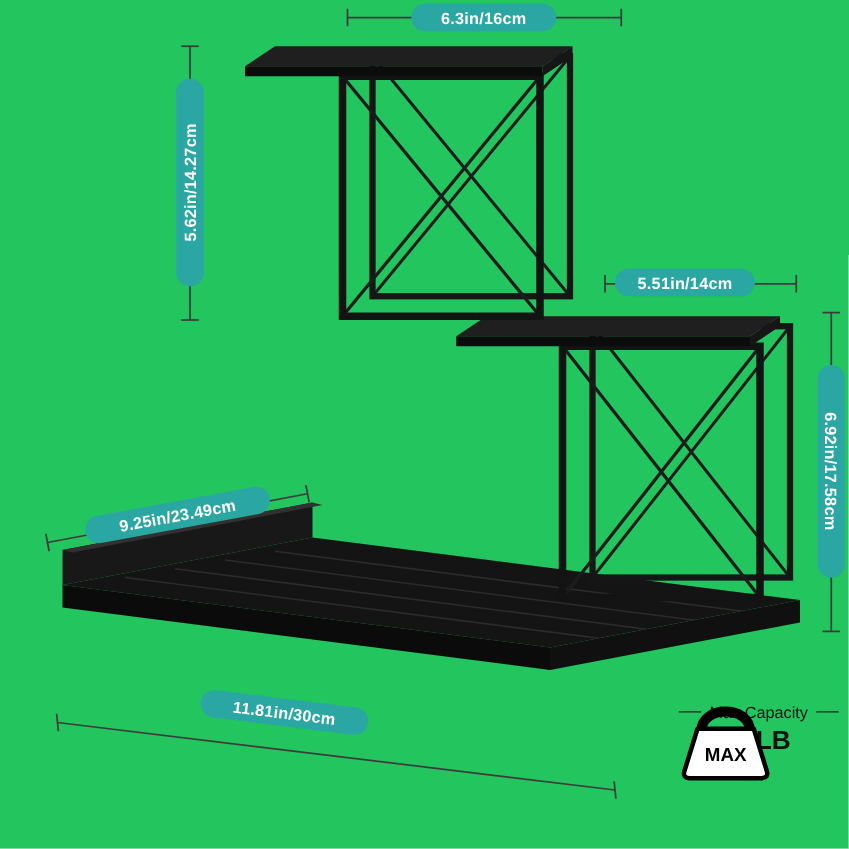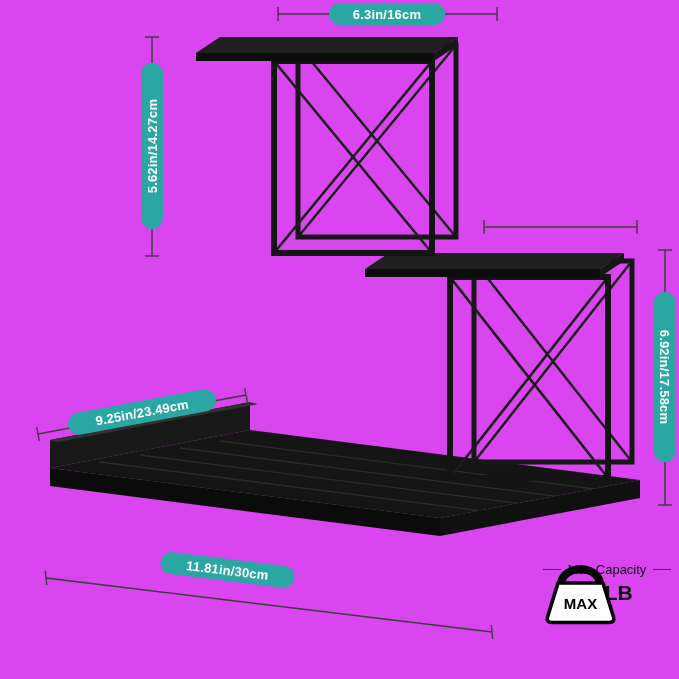--- a/index.html
+++ b/index.html
@@ -1,19 +1,19 @@
 <!DOCTYPE html>
 <html><head>
 <meta charset="utf-8">
 <style>
   html,body{margin:0;padding:0;background:#fff;}
   .canvas{
     position:relative;
     width:679px;height:679px;
-    background:#d946ef;
+    background:#22c55e;
     overflow:hidden;
     font-family:"Liberation Sans", sans-serif;
   }
   .canvas svg{position:absolute;left:0;top:0;}
   .pill{
     position:absolute;
     display:flex;align-items:center;justify-content:center;
     background:#2aa7a2;
     color:#ffffff;
     font:bold 13px "Liberation Sans", sans-serif;
@@ -143,20 +143,21 @@
         <line x1="45.3" y1="571" x2="46.7" y2="585"></line>
         <line x1="491.3" y1="625" x2="492.7" y2="639"></line>
       </g>
     </g>
   </svg>
 
   <div class="pill" style="left:329px;top:3px;width:116px;">6.3in/16cm</div>
 
   <div class="pill" style="left:69px;top:135px;width:166px;transform:rotate(-90deg);transform-origin:center;">5.62in/14.27cm</div>
 
+  <div class="pill" style="left:492px;top:215px;width:112px;">5.51in/14cm</div>
 
   <div class="pill" style="left:580px;top:366px;width:170px;transform:rotate(90deg);transform-origin:center;">6.92in/17.58cm</div>
 
   <div class="pill" style="left:67px;top:401px;width:150px;transform:rotate(-10.5deg);transform-origin:center;">9.25in/23.49cm</div>
 
   <div class="pill" style="left:160px;top:559px;width:135px;transform:rotate(7deg);transform-origin:center;">11.81in/30cm</div>
 
   <div class="capacity">
     <svg width="85" height="72" viewBox="0 0 85 72">
       <path d="M 23,29 C 23,8 62,8 62,29" fill="none" stroke="#000" stroke-width="8"></path>

